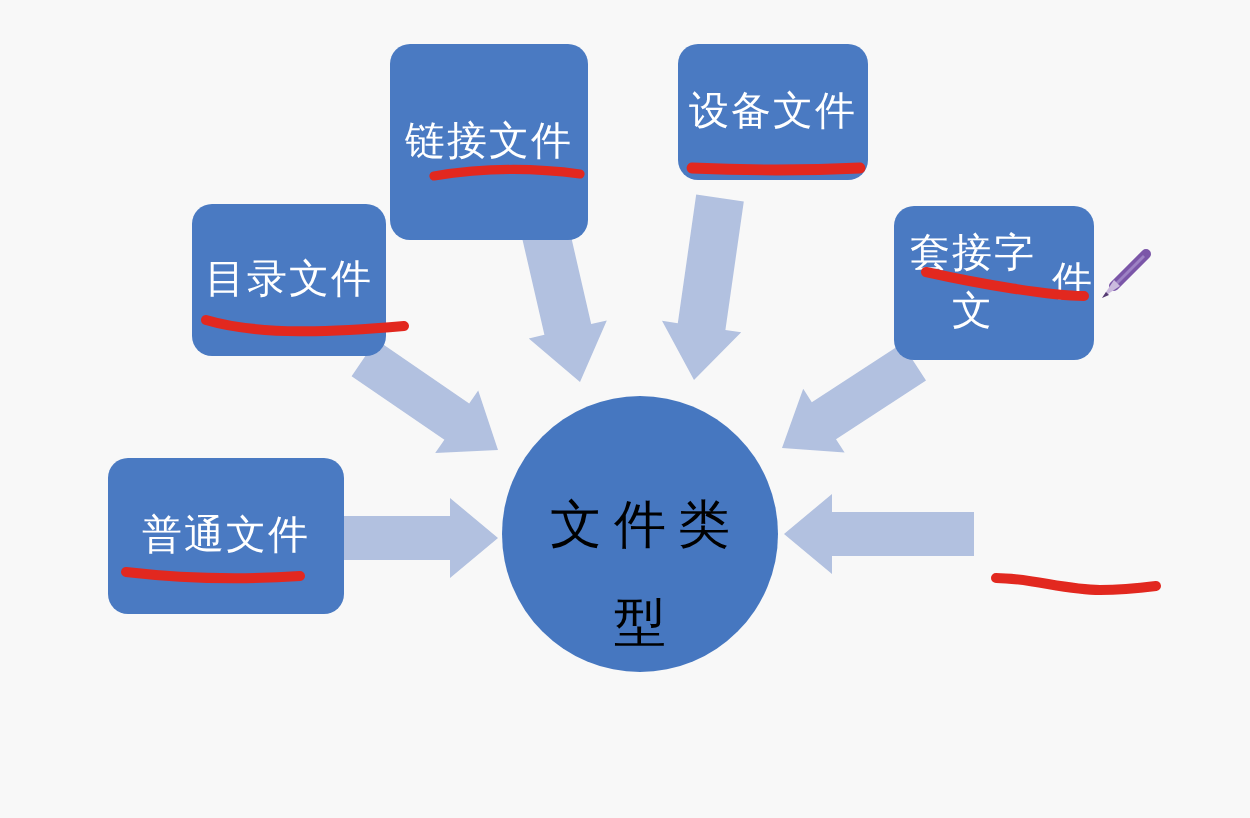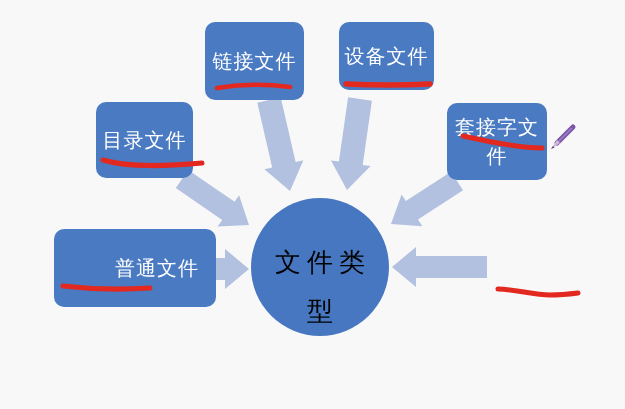--- a/index.html
+++ b/index.html
@@ -12,25 +12,25 @@
   #arrows-layer{z-index:1;}
   #annotation-layer{z-index:3;pointer-events:none;}
 
   .node{
     position:absolute;z-index:2;
     background:#4a7ac2;border-radius:10px;
     display:flex;align-items:center;justify-content:center;
     color:#ffffff;font-size:20px;letter-spacing:1px;
     text-align:center;line-height:29px;
   }
-  .node-link    {left:205px;top:22px;width:99px;height:78px;}
+  .node-link    {left:195px;top:22px;width:99px;height:98px;}
   .node-device  {left:339px;top:22px;width:95px;height:68px;text-align:right;}
   .node-dir     {left:96px;top:102px;width:97px;height:76px;}
-  .node-socket  {left:447px;top:103px;width:100px;height:77px;flex-direction:column;}
-  .node-regular {left:54px;top:229px;width:118px;height:78px;padding-left:44px;}
+  .node-socket  {left:447px;top:103px;width:100px;height:77px;flex-direction:row;}
+  .node-regular {left:54px;top:229px;width:118px;height:78px;}
   .node-pipe    {left:489px;top:230px;width:98px;height:77px;}
 
   .center-circle{
     position:absolute;z-index:2;
     left:251px;top:198px;width:138px;height:138px;
     background:#4677c0;border-radius:50%;
     display:flex;flex-direction:column;align-items:center;justify-content:flex-end;
     color:#000000;font-size:26px;line-height:49px;
     letter-spacing:6px;text-indent:6px;
   }

